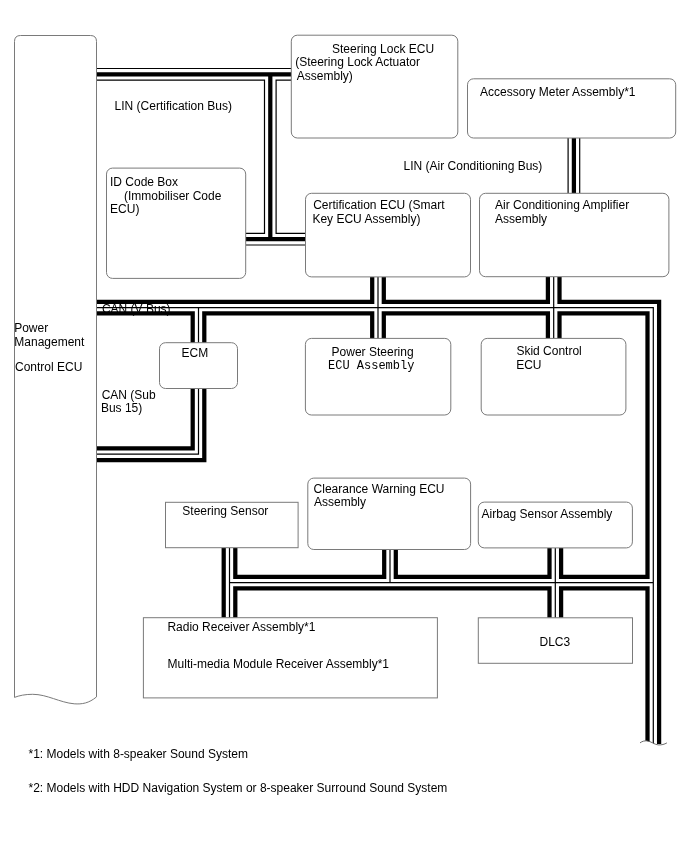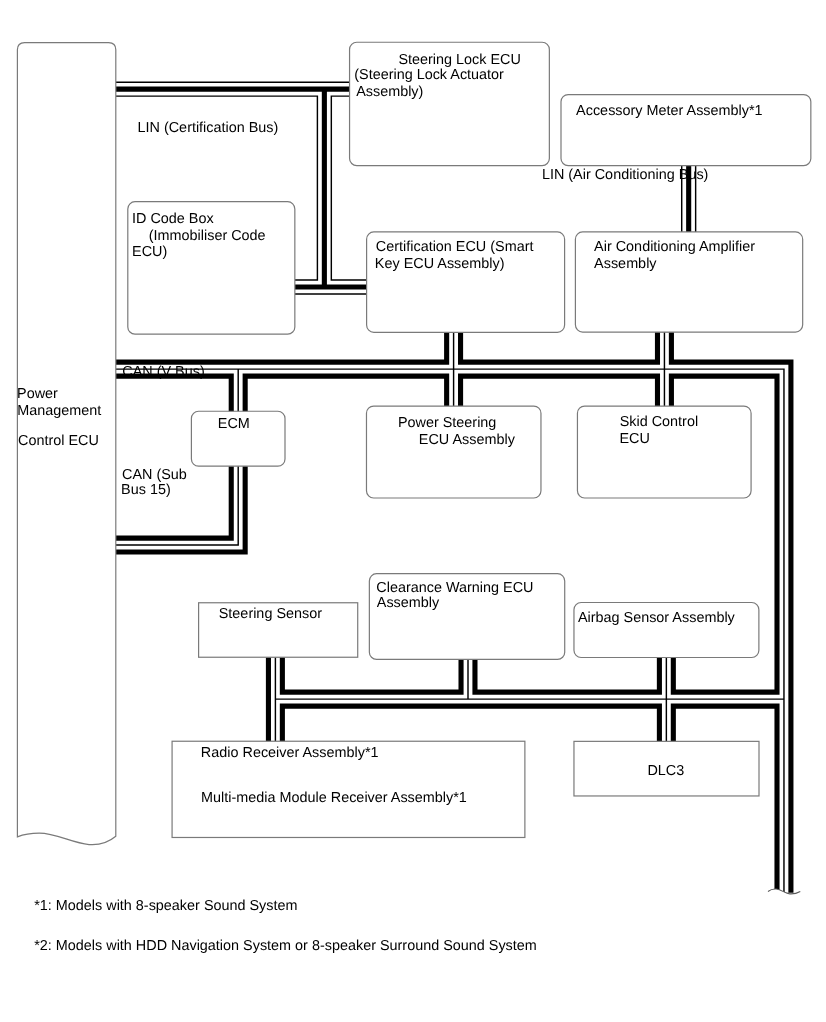--- a/index.html
+++ b/index.html
@@ -84,30 +84,30 @@
     <div class="lbl" style="left: 480.1px; top: 85.8px;">Accessory Meter Assembly*1</div>
     <div class="lbl" style="left: 110px; top: 175.8px;">ID Code Box</div>
     <div class="lbl" style="left: 124px; top: 189.6px;">(Immobiliser Code</div>
     <div class="lbl" style="left: 110.1px; top: 203.4px;">ECU)</div>
     <div class="lbl" style="left: 313.2px; top: 199px;">Certification ECU (Smart</div>
     <div class="lbl" style="left: 312.4px; top: 212.7px;">Key ECU Assembly)</div>
     <div class="lbl" style="left: 495.1px; top: 199px;">Air Conditioning Amplifier</div>
     <div class="lbl" style="left: 495.1px; top: 212.7px;">Assembly</div>
     <div class="lbl" style="left: 181.5px; top: 347.3px; text-align: right;">ECM</div>
     <div class="lbl" style="left: 331.6px; top: 345.9px;">Power Steering</div>
-    <div class="lbl" style="left: 349px; top: 359.7px;">ECU Assembly</div>
+    <div class="lbl" style="left: 328px; top: 359.7px; font-family: Liberation Mono, monospace;">ECU Assembly</div>
     <div class="lbl" style="left: 516.4px; top: 345.4px;">Skid Control</div>
     <div class="lbl" style="left: 516.2px; top: 359.2px;">ECU</div>
     <div class="lbl" style="left: 182.3px; top: 505.3px;">Steering Sensor</div>
     <div class="lbl" style="left: 313.6px; top: 482.6px;">Clearance Warning ECU</div>
     <div class="lbl" style="left: 314px; top: 496.3px;">Assembly</div>
     <div class="lbl" style="left: 481.6px; top: 507.6px;">Airbag Sensor Assembly</div>
     <div class="lbl" style="left: 167.4px; top: 621.4px;">Radio Receiver Assembly*1</div>
     <div class="lbl" style="left: 167.6px; top: 657.6px;">Multi-media Module Receiver Assembly*1</div>
     <div class="lbl" style="left: 539.5px; top: 636px;">DLC3</div>
     <div class="lbl" style="left: 114.6px; top: 99.6px;">LIN (Certification Bus)</div>
-    <div class="lbl" style="left: 403.6px; top: 139px; margin-left: 48px;">LIN (Air Conditioning Bus)</div>
+    <div class="lbl" style="left: 403.6px; top: 160px;">LIN (Air Conditioning Bus)</div>
     <div class="lbl" style="left: 101.9px; top: 303px;">CAN (V Bus)</div>
     <div class="lbl" style="left: 101.7px; top: 388.5px;">CAN (Sub</div>
     <div class="lbl" style="left: 100.9px; top: 402.2px;">Bus 15)</div>
     <div class="lbl" style="left: 28.5px; top: 748.1px;">*1: Models with 8-speaker Sound System</div>
     <div class="lbl" style="left: 28.5px; top: 782.4px;">*2: Models with HDD Navigation System or 8-speaker Surround Sound System</div>
   </div>
 
 </body></html>

